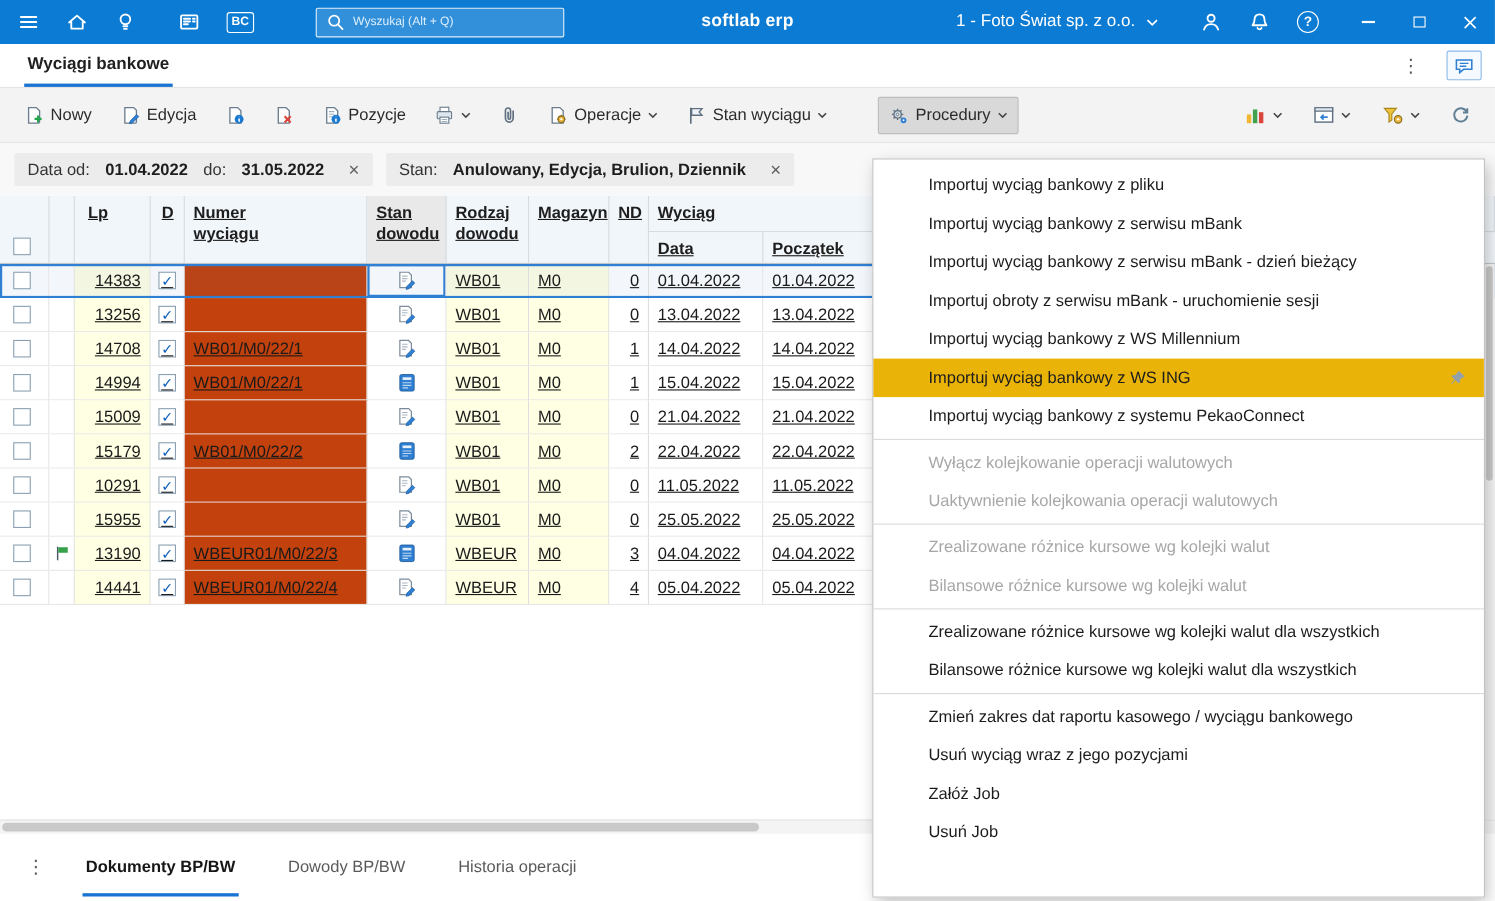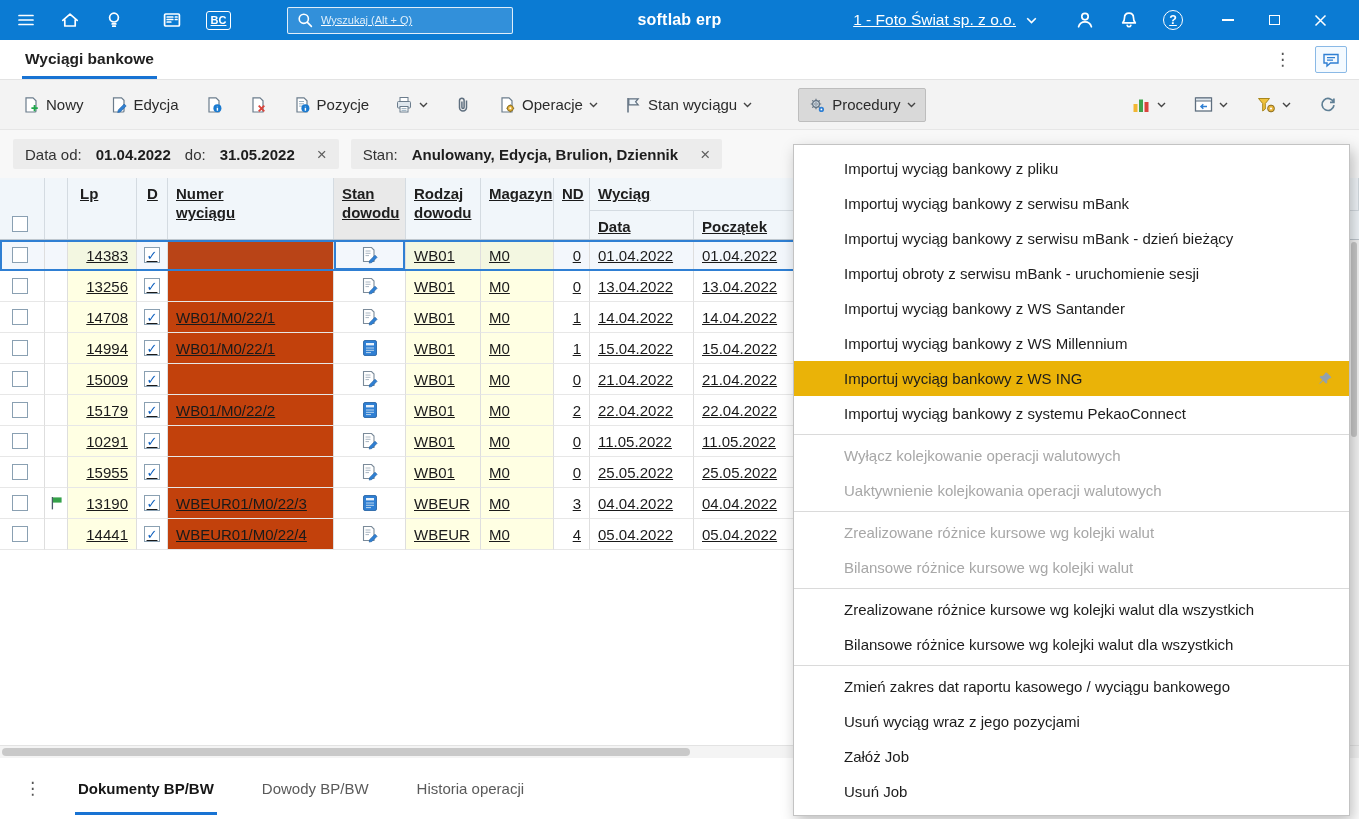--- a/index.html
+++ b/index.html
@@ -1,21 +1,21 @@
 <!DOCTYPE html>
 <html><head>
 <meta charset="utf-8">
 <style>
   *{box-sizing:border-box;margin:0;padding:0;}
   html,body{width:1359px;height:819px;}
   body{font-family:"Liberation Sans","DejaVu Sans",sans-serif;font-size:15px;color:#1a1a1a;background:#fff;overflow:hidden;user-select:none;cursor:default;}
   .app{position:relative;width:1359px;height:819px;display:flex;flex-direction:column;background:#fff;}
 
   
-  .topbar{flex:0 0 40px;background:#0b7bd3;display:flex;align-items:center;color:#fff;position:relative;padding:0 16px 0 4px;text-decoration:underline;}
+  .topbar{flex:0 0 40px;background:#0b7bd3;display:flex;align-items:center;color:#fff;position:relative;padding:0 0 0 4px;}
   .tb-btn{height:40px;display:flex;align-items:center;justify-content:center;padding:0 12px;cursor:pointer;}
   .tb-btn svg{display:block;}
   .i20{width:20px;height:20px;fill:none;stroke:#fff;stroke-width:1.7;stroke-linecap:round;stroke-linejoin:round;}
   .bc-box{min-width:25px;height:19px;border:1.5px solid #fff;border-radius:3px;font-size:11px;font-weight:700;display:flex;align-items:center;justify-content:center;padding:0 3px;color:#fff;}
   .searchbox{margin-left:44px;width:226px;height:27px;border:1px solid rgba(255,255,255,.85);background:rgba(255,255,255,.16);border-radius:2px;display:flex;align-items:center;padding:0 9px;gap:8px;cursor:text;}
   .searchbox input{flex:1;border:0;background:transparent;outline:none;color:#fef9c3;font-family:inherit;font-size:11px;}
   .searchbox input::placeholder{color:#ddeefb;opacity:1;}
   .appname{position:absolute;left:50%;transform:translateX(-50%);font-size:16px;font-weight:700;letter-spacing:.2px;}
   .company{margin-left:auto;margin-right:26px;display:flex;align-items:center;gap:10px;cursor:pointer;font-size:15.5px;}
   .win-controls{display:flex;margin-left:10px;height:40px;}
@@ -871,24 +871,20 @@
       </div>
       <div class="menu-item">
         <span class="menu-label">Importuj wyciąg bankowy z serwisu mBank - dzień bieżący</span>
         
       </div>
       <div class="menu-item">
         <span class="menu-label">Importuj obroty z serwisu mBank - uruchomienie sesji</span>
         
       </div>
       <div class="menu-item">
-        <span class="menu-label">Importuj wyciąg bankowy z WS Santander</span>
-        
-      </div>
-      <div class="menu-item">
         <span class="menu-label">Importuj wyciąg bankowy z WS Millennium</span>
         
       </div>
       <div class="menu-item highlighted pinned">
         <span class="menu-label">Importuj wyciąg bankowy z WS ING</span>
         <svg class="pin-icon" width="15" height="15" viewBox="0 0 15 15">
           <path d="m8.7 1.6 4.7 4.7-1.2 1.2-.8-.3-2.3 2.3.3 1.9-1.3 1.3-3-3-3.2 3.3-.7-.7 3.3-3.2-3-3 1.3-1.3 1.9.3 2.3-2.3-.3-.8z" fill="#93a1ad"></path>
         </svg>
       </div>
       <div class="menu-item">

